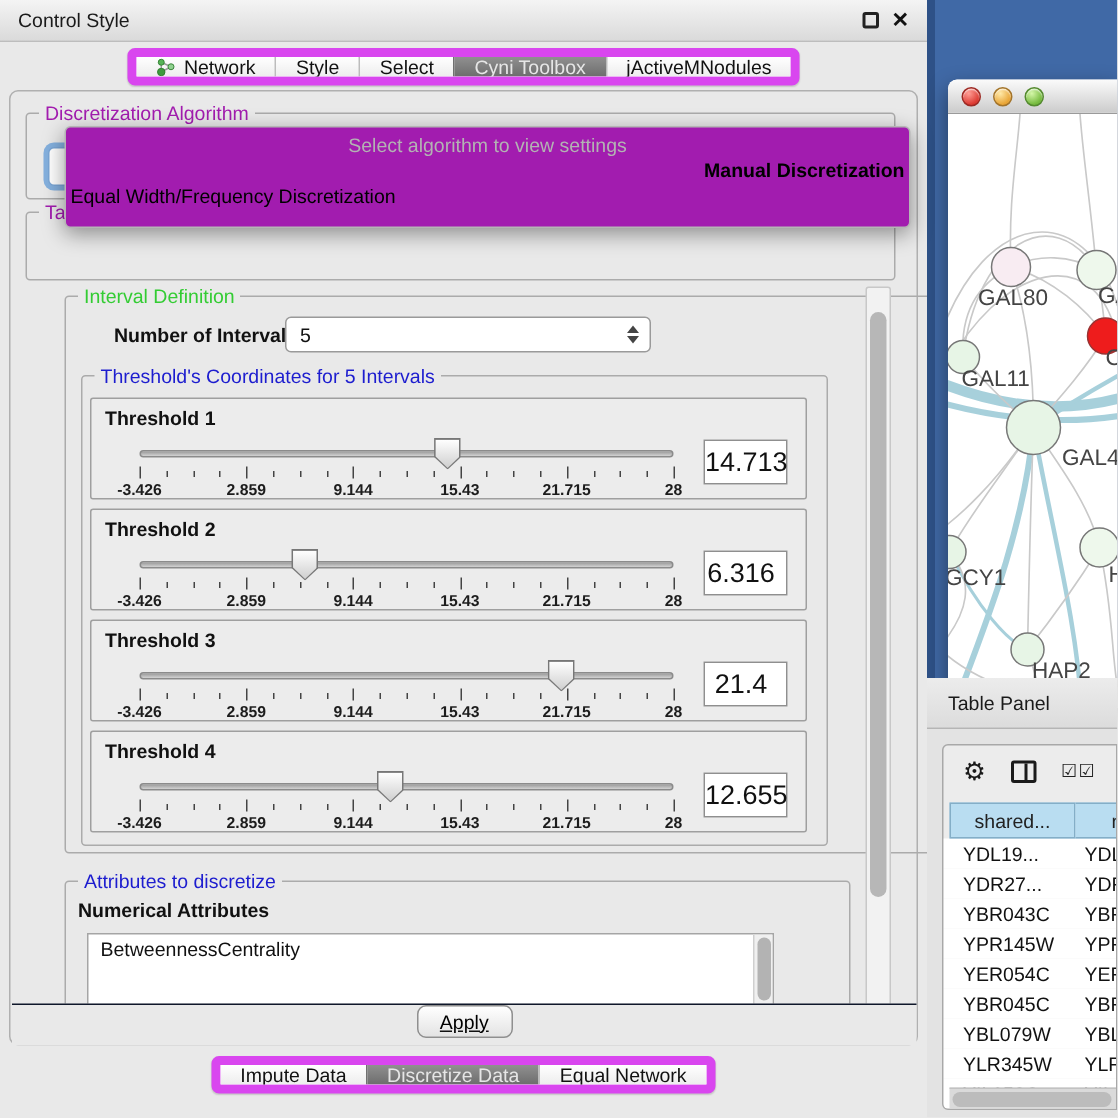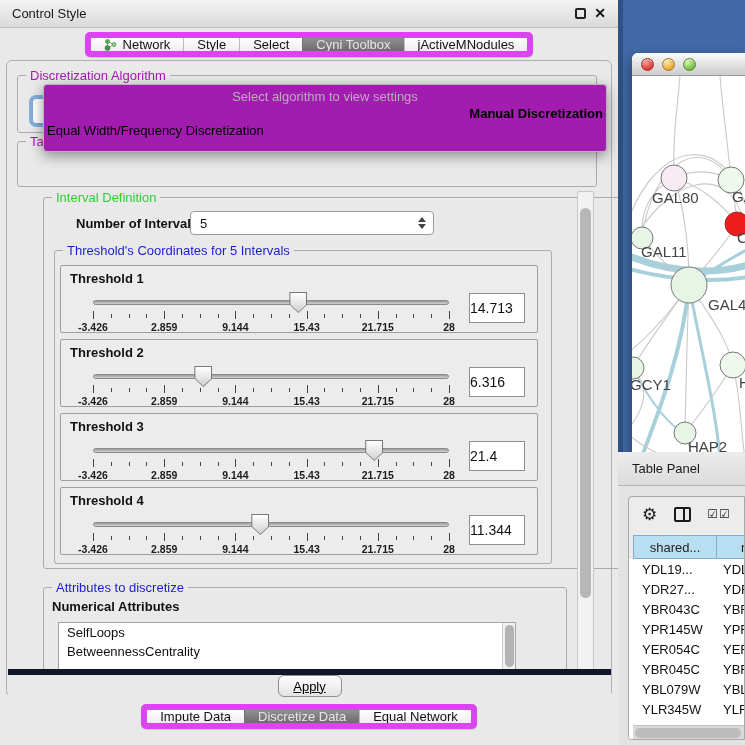--- a/index.html
+++ b/index.html
@@ -70,36 +70,36 @@
   .thumb-outer { position:absolute; top:-4px; width:18px; height:21px; margin-left:-9px;
     background:#777; clip-path:polygon(0 0,100% 0,100% 60%,50% 100%,0 60%); }
   .thumb-inner { position:absolute; left:1px; top:1px; width:16px; height:19px;
     background:linear-gradient(#ffffff,#cfcfcf); clip-path:polygon(0 0,100% 0,100% 60%,50% 100%,0 60%); }
   .ticks { position:absolute; left:0; top:15px; width:100%; height:9px; }
   .tick { position:absolute; top:3px; width:1px; height:4px; background:#444; }
   .tick.major { top:0; height:8px; }
   .slabels { position:absolute; left:0; top:25px; width:100%; height:12px; }
   .slabel { position:absolute; transform:translateX(-50%); font-size:10.5px; font-weight:bold; color:#1c1c1c; white-space:nowrap; }
   .vbox { position:absolute; left:408px; top:27px; width:56px; height:30px; background:#fff;
-    border:1px solid #8f8f8f; font-size:14px; text-align:left; line-height:28px; padding-right:6px; }
+    border:1px solid #8f8f8f; font-size:18px; text-align:center; line-height:28px; padding-right:6px; }
 
   
   .attr-list { position:absolute; left:14px; top:34px; width:458px; height:50px; background:#fff;
     border:1px solid #a5a5a5; overflow:hidden; font-size:13px; }
   .attr-item { padding:1px 0 1px 8px; line-height:17px; }
   .list-scroll { position:absolute; right:0; top:0; width:13px; height:100%; background:#f0f0f0; border-left:1px solid #cfcfcf; }
   .list-thumb { position:absolute; left:1.5px; top:2px; width:9px; height:42px; background:#b3b3b3; border-radius:5px; }
 
   
   .main-scroll { position:absolute; left:570px; top:130px; width:17px; height:480px;
     background:#f2f2f2; border:1px solid #c8c8c8; border-radius:2px; }
   .main-thumb { position:absolute; left:2px; top:16px; width:11px; height:390px; background:#b7b7b7; border-radius:6px; }
 
   .bottom-bar { position:absolute; left:1px; top:608px; width:603px; height:28px; background:#e9e9e9;
-    display:flex; justify-content:center; align-items:center; border-top:6px solid #0f172a;text-decoration:underline; }
+    display:flex; justify-content:center; border-top:1px solid #0f172a;text-decoration:underline; }
   .apply-btn { width:64px; height:22px; border:1px solid #8f8f8f; border-radius:6px;
     background:linear-gradient(#ffffff,#e3e3e3); font-size:13px; font-family:inherit; }
 
   .bottom-tabs { position:absolute; left:0; top:704px; width:618px; display:flex; justify-content:center; }
 
   
   .right { position:absolute; left:618px; top:0; width:127px; height:745px; overflow:hidden; }
   .net-region { position:absolute; left:0; top:0; width:127px; height:452px;
     background:linear-gradient(90deg,#2e5187 0 5px,#4069a6 5px 100%); }
   .net-window { position:absolute; left:14px; top:5px; width:113px; height:419px;
@@ -374,30 +374,29 @@
               </div>
             <div class="slabels">
               <span class="slabel" style="left:0%">-3.426</span>
               <span class="slabel" style="left:20%">2.859</span>
               <span class="slabel" style="left:40%">9.144</span>
               <span class="slabel" style="left:60%">15.43</span>
               <span class="slabel" style="left:80%">21.715</span>
               <span class="slabel" style="left:100%">28</span>
             </div>
           </div>
-          <div class="vbox">11.344</div>
+          <div class="vbox">12.655</div>
         </div>
       </div>
     </div>
 
     <div class="group" style="left:36px; top:526px; width:524px; height:108px;">
       <span class="group-title t-blue">Attributes to discretize</span>
       <span class="abs" style="left:8px; top:11px; font-size:13px; font-weight:bold;">Numerical Attributes</span>
       <div class="attr-list">
-        <div class="attr-item">SelfLoops</div>
         <div class="attr-item">BetweennessCentrality</div>
         <div class="list-scroll">
           <div class="list-thumb"></div>
         </div>
       </div>
     </div>
 
     <div class="main-scroll">
       <div class="main-thumb"></div>
     </div>

